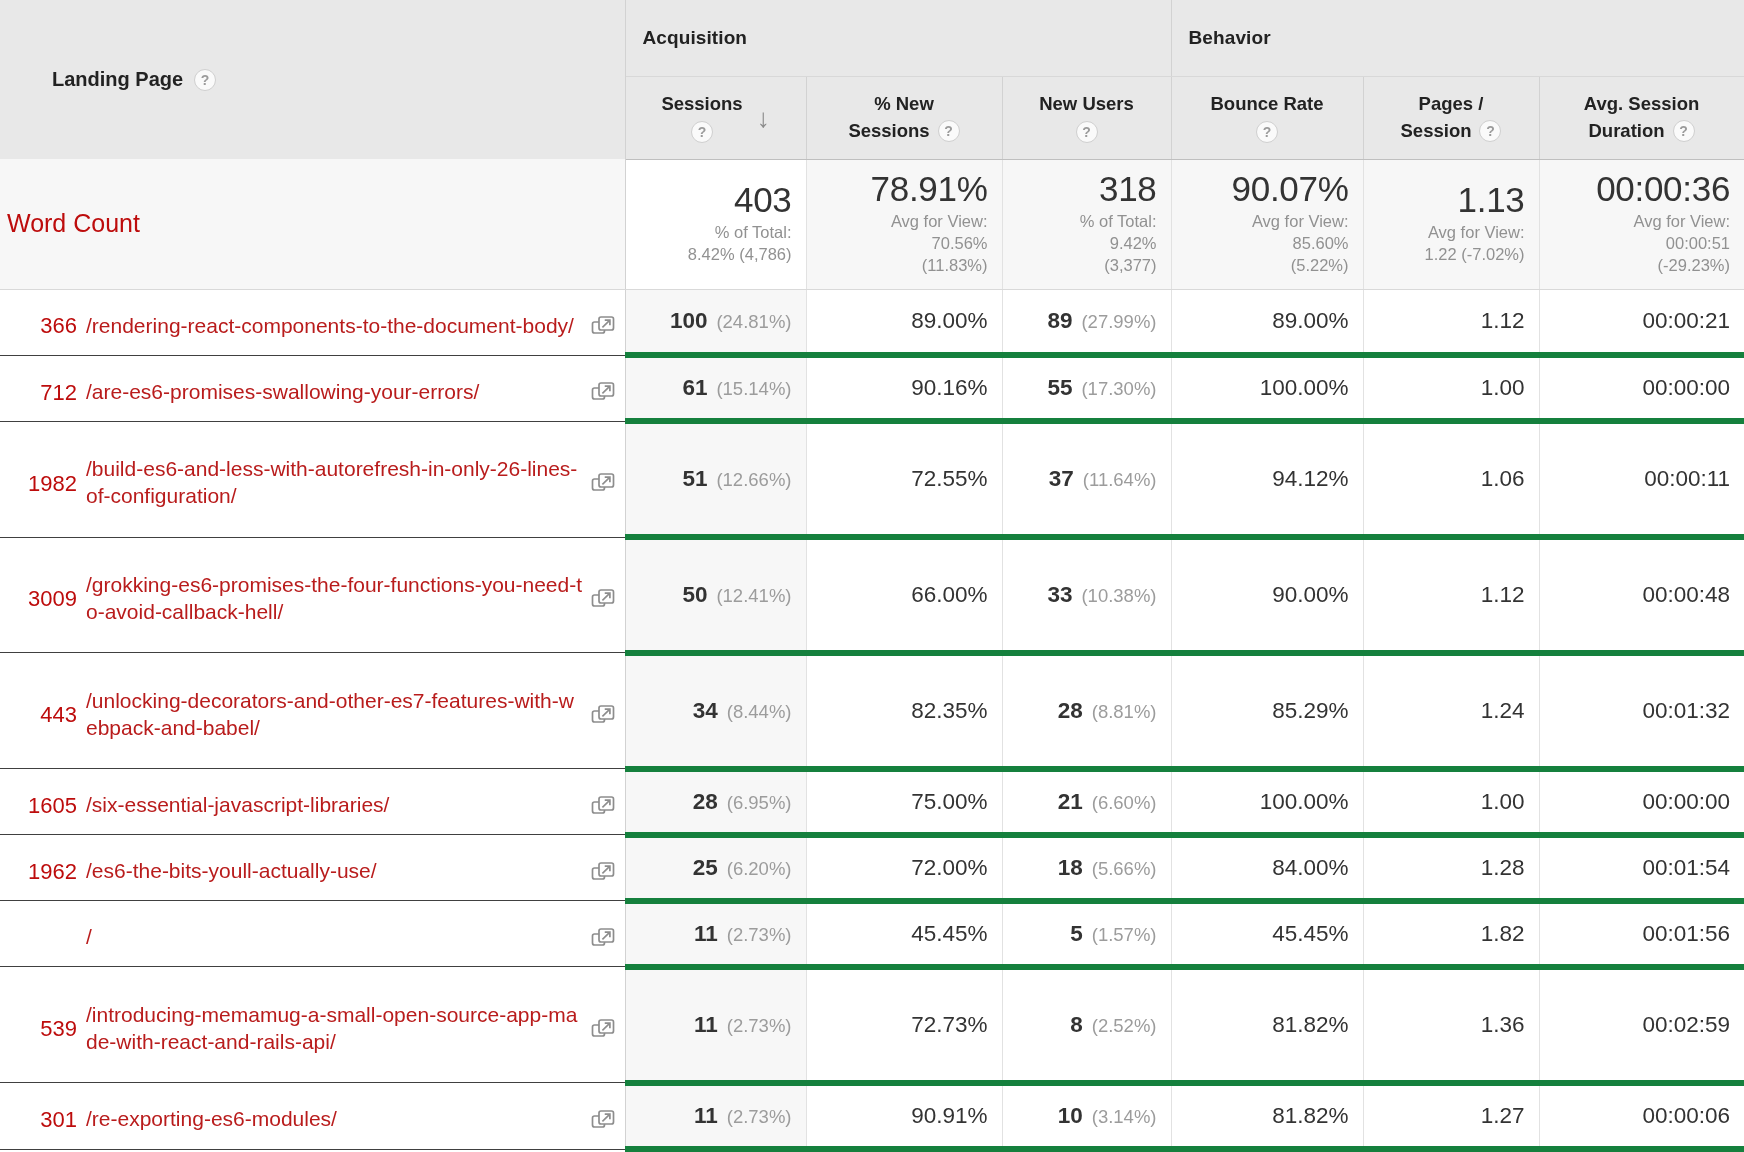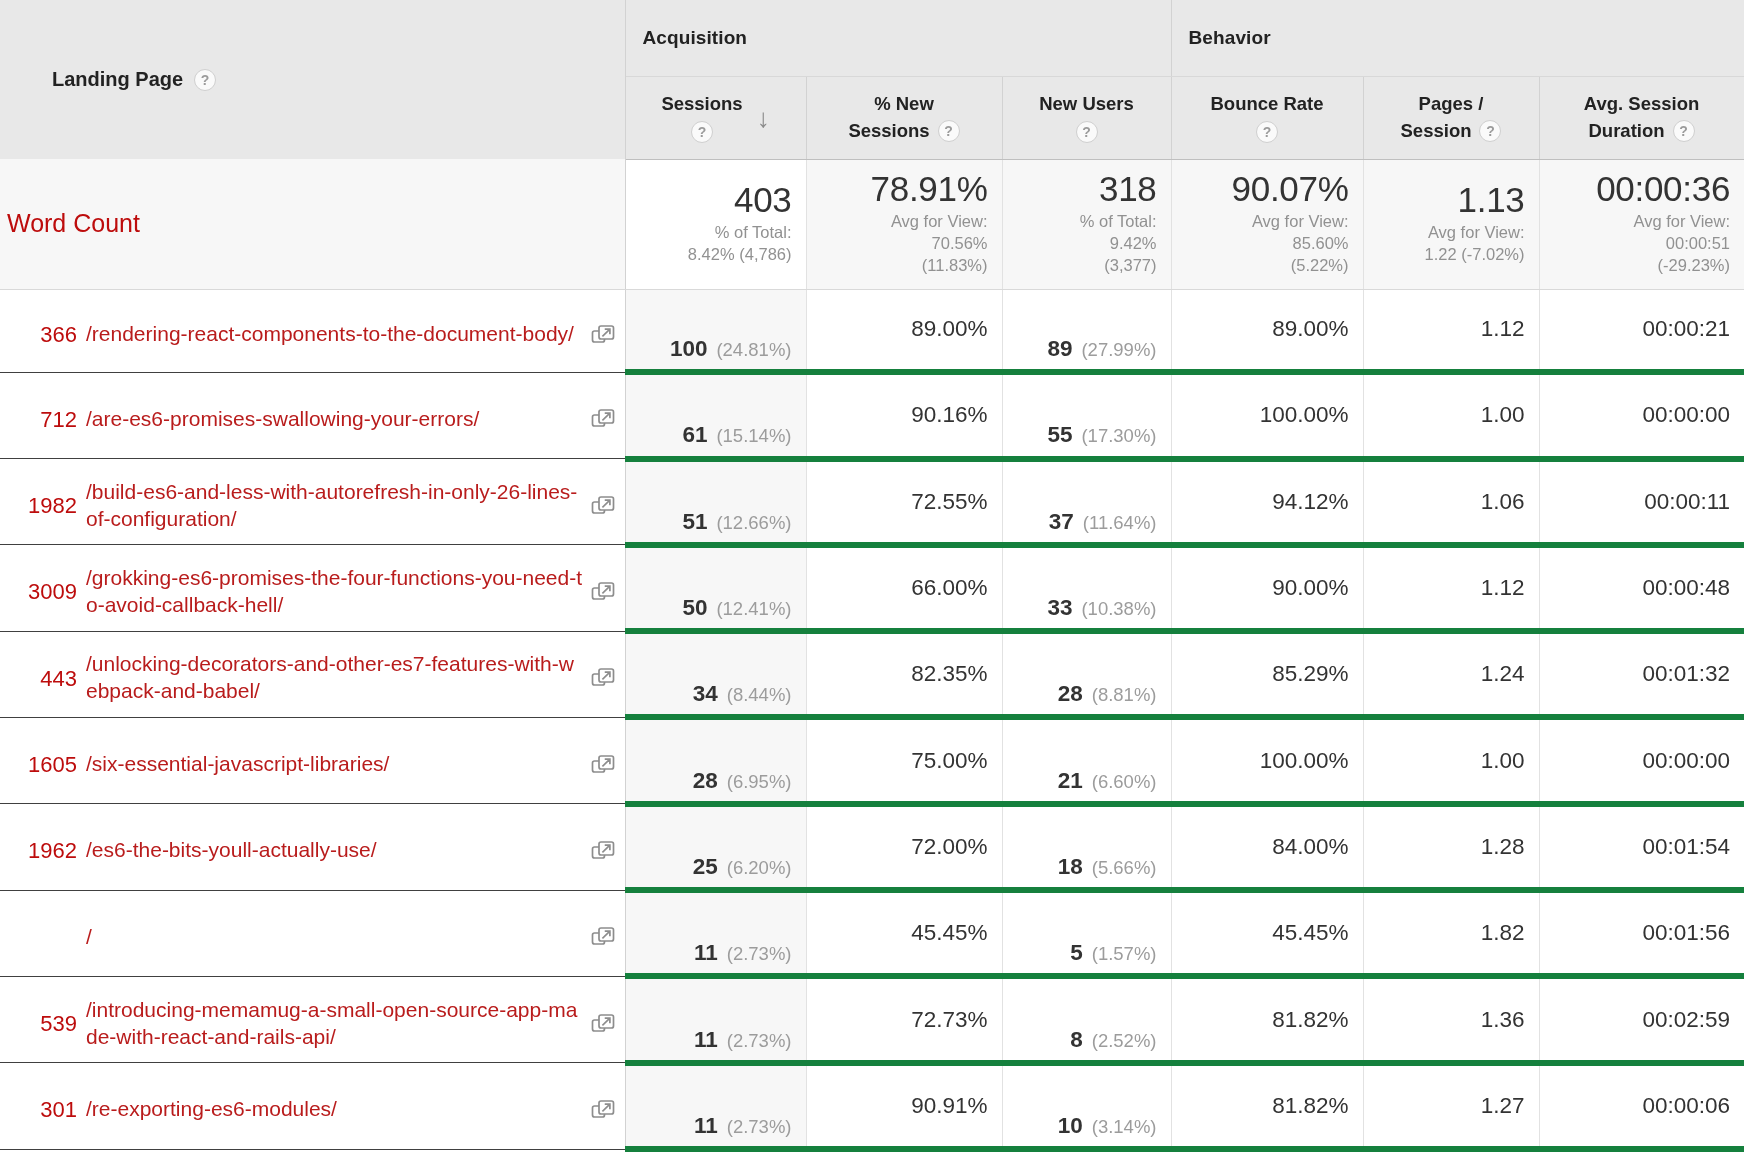--- a/index.html
+++ b/index.html
@@ -188,21 +188,21 @@
     border-bottom: 6px solid #15803d;
     text-align: right;
     vertical-align: middle;
     padding: 0 14px 0 12px;
     font-size: 22.5px;
     color: #333;
     white-space: nowrap;
   }
   td.num.tint { background: #f7f7f7; }
   .strong { font-weight: bold; }
-  .pct-paren { color: #9c9c9c; font-size: 18.5px; margin-left: 9px; margin-top: 43px; }
+  .pct-paren { color: #9c9c9c; font-size: 18.5px; margin-left: 9px; }
   .pair { display: inline-flex; align-items: baseline; justify-content: flex-end; }
   .pair .v { min-width: 46px; text-align: right; }
   td.last { border-right: none; }
 </style>
 </head>
 <body>
 
 <table id="ga-table">
   <colgroup>
     <col class="c-dim">

